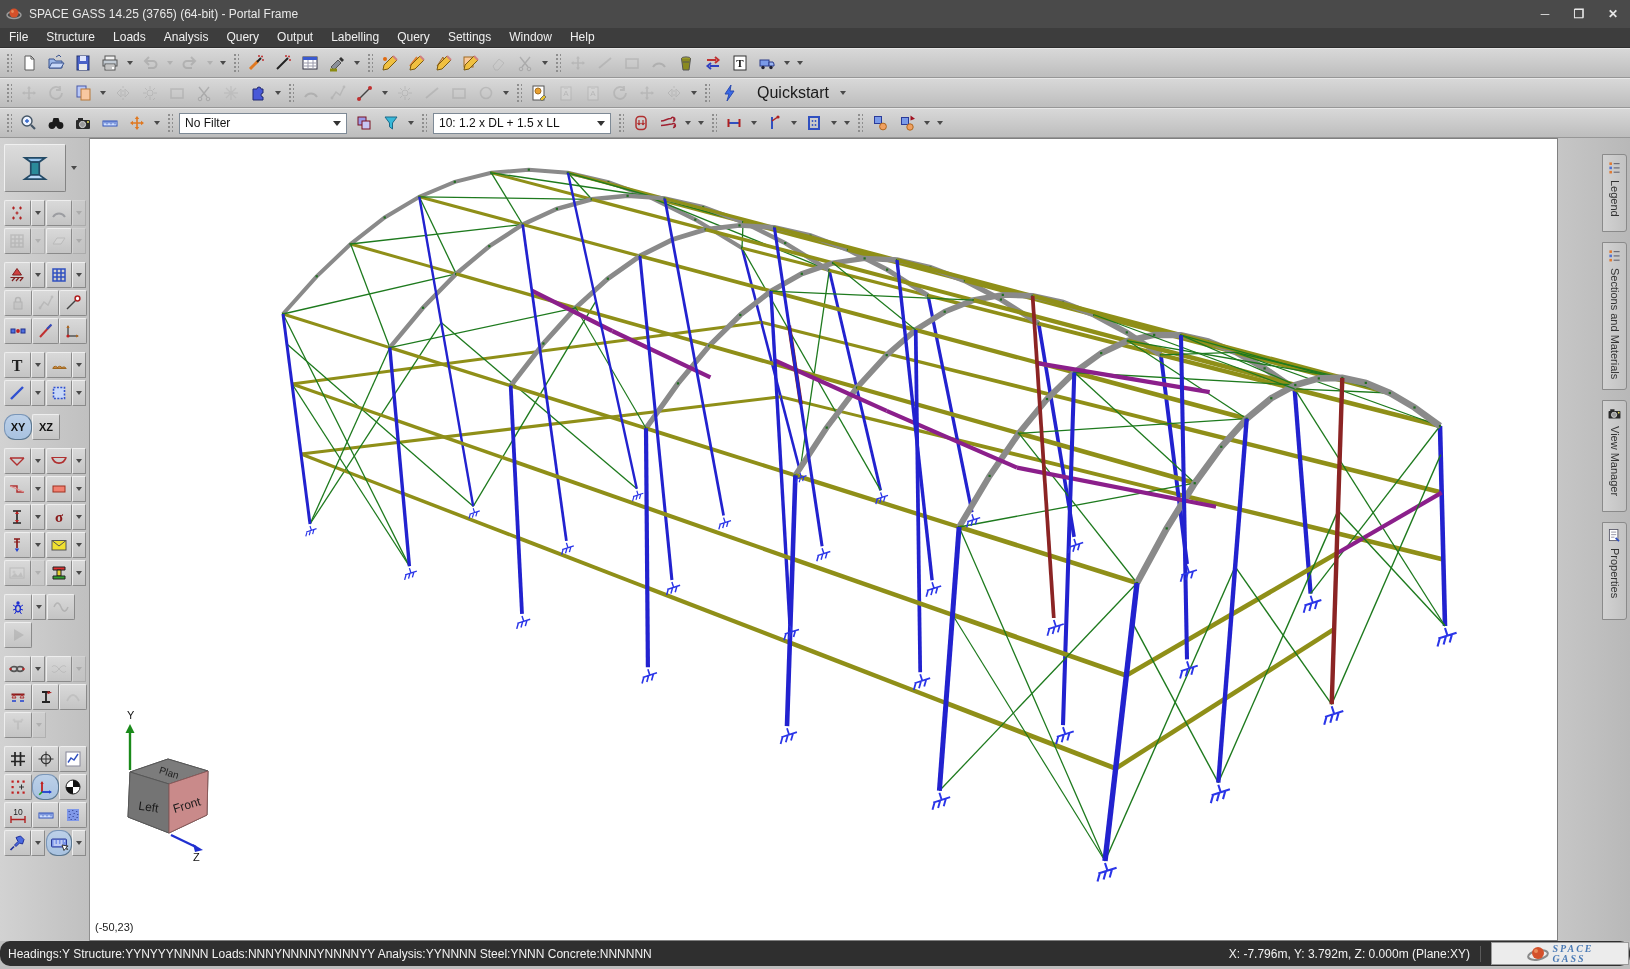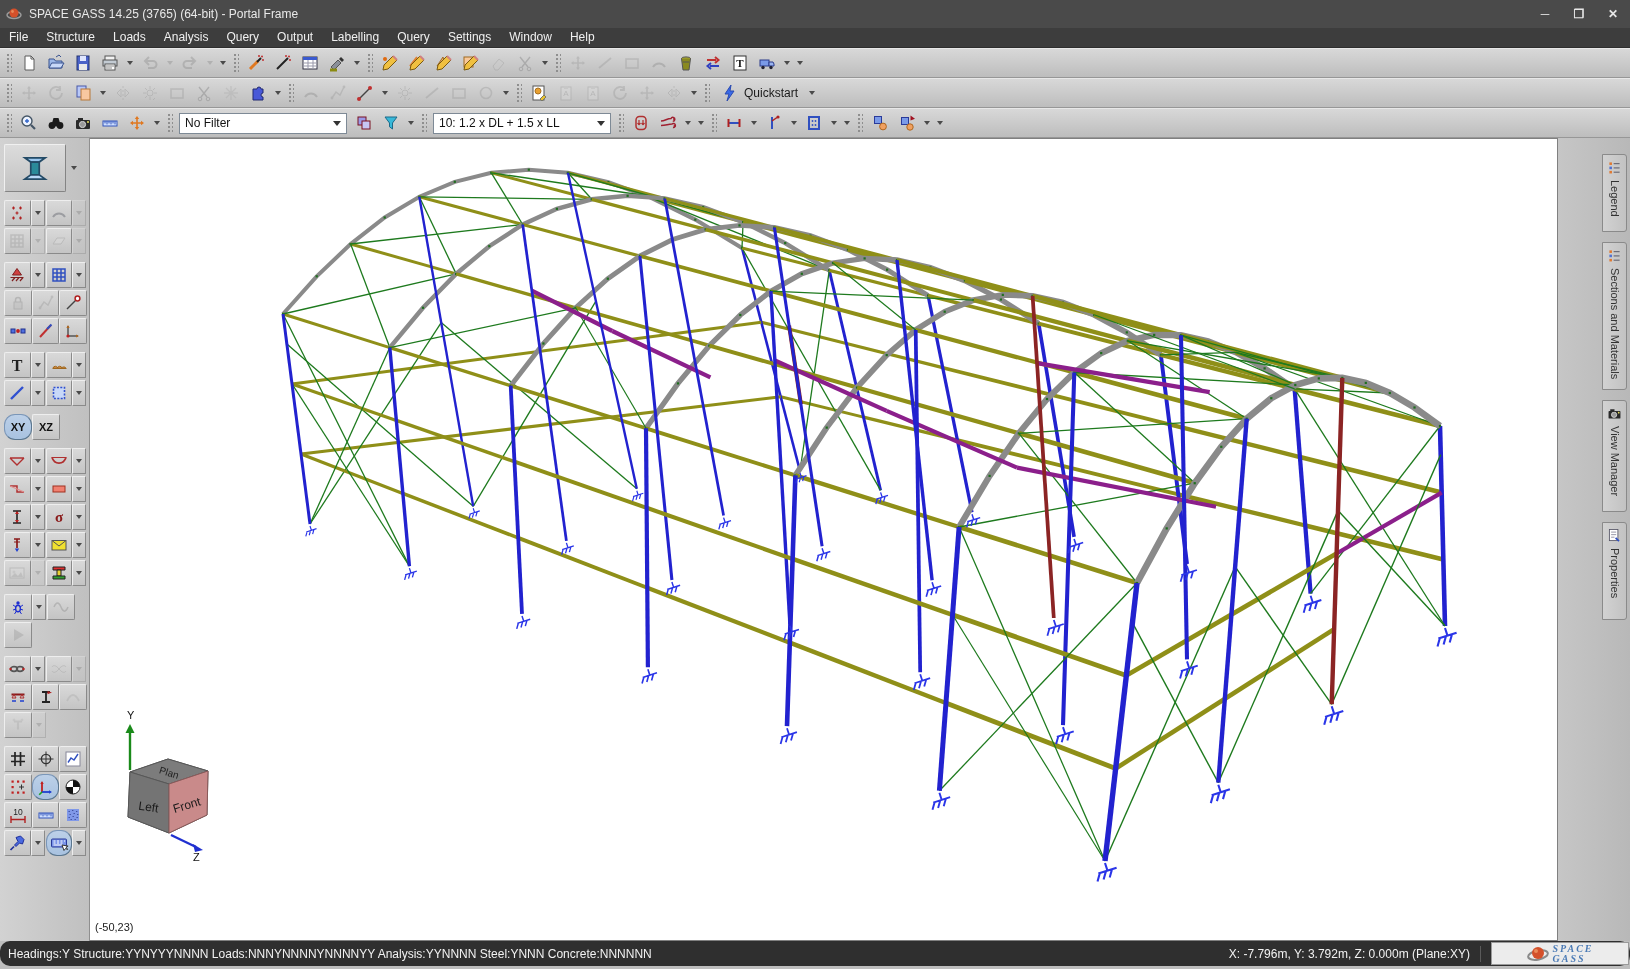--- a/index.html
+++ b/index.html
@@ -32,21 +32,21 @@
   .tri{width:0;height:0;border-left:3.5px solid transparent;border-right:3.5px solid transparent;
        border-top:4px solid #4a4a4a;}
   .dis{opacity:.38;filter:grayscale(.9);}
   .dis .tri{border-top-color:#888;}
   .ig{display:block;}
   .combo{display:flex;align-items:center;height:21px;background:#fff;border:1px solid #7e8a96;
          font-size:12px;color:#111;padding:0 5px;margin:0 3px;}
   .combo .ctext{flex:1;white-space:nowrap;overflow:hidden;}
   .combo .ctri{margin-left:6px;width:0;height:0;border-left:4px solid transparent;
                border-right:4px solid transparent;border-top:5px solid #333;}
-  .qlabel{font-size:12px;color:#1a1a1a;margin-left:4px;}
+  .qlabel{font-size:16px;color:#1a1a1a;margin-left:17px;}
   .qbtn{display:flex;align-items:center;padding:0 6px;height:26px;}
   
   #sidebar{position:absolute;left:0;top:138px;width:90px;height:803px;
            background:linear-gradient(90deg,#d2d2d2,#c0c0c0);border-right:1px solid #8f8f8f;
            padding:4px 2px;overflow:hidden;}
   .sb-row{display:flex;margin:2px 0 0 2px;}
   .sb-btn{width:28px;height:26px;display:flex;align-items:center;justify-content:center;
           background:linear-gradient(#d9d9d9,#c4c4c4);
           border:1px solid;border-color:#eee #8a8a8a #8a8a8a #eee;border-radius:2px;}
   .sb-dd{width:14px;height:26px;display:flex;align-items:center;justify-content:center;

